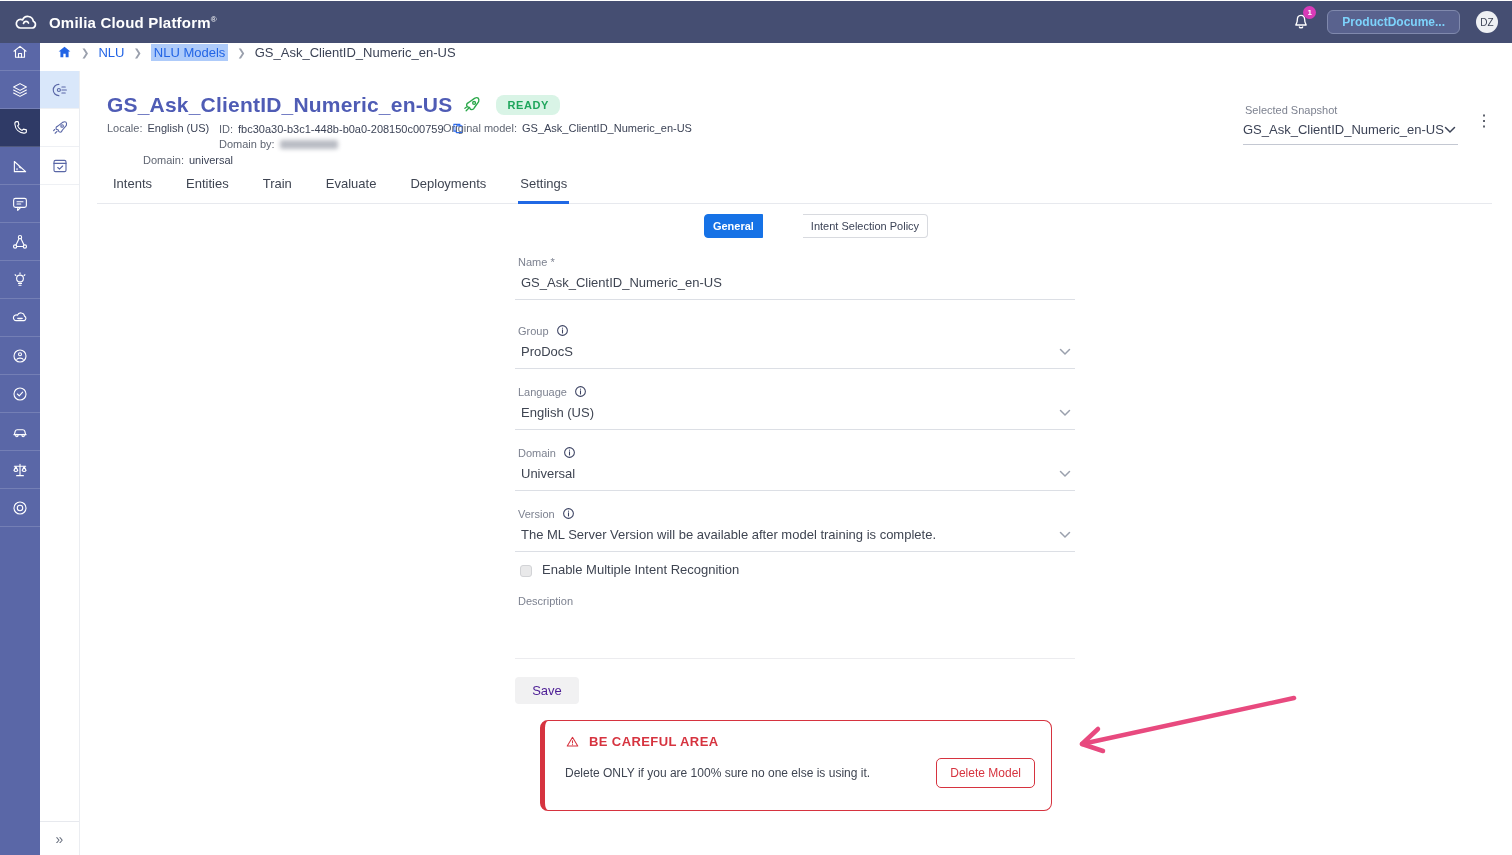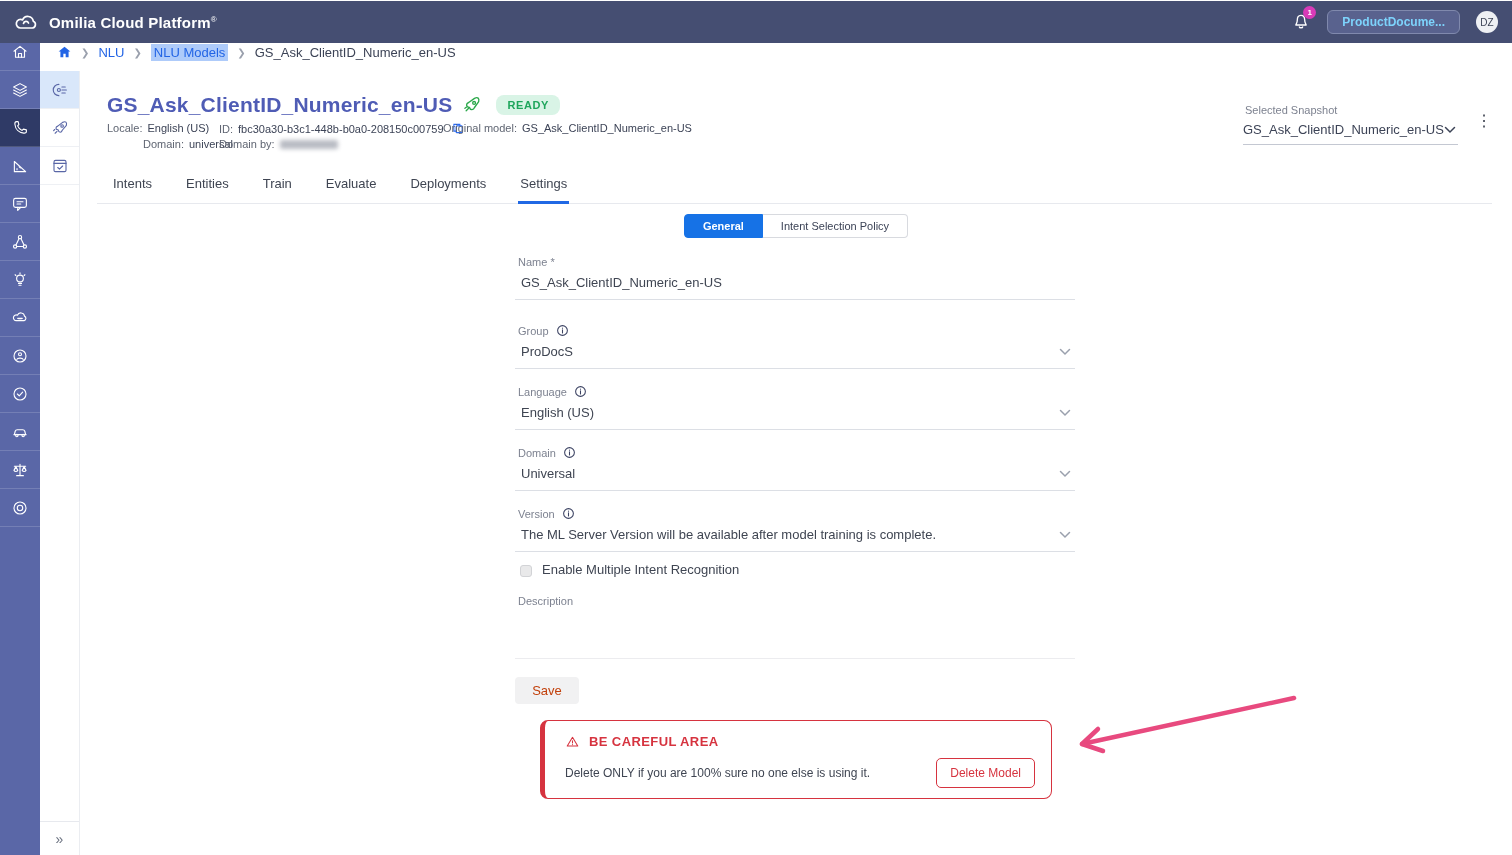--- a/index.html
+++ b/index.html
@@ -73,45 +73,45 @@
 
   
   .tabs { position:absolute; left:97px; top:167px; width:1395px; border-bottom:1px solid #e7e9ee;
     display:flex; gap:30px; padding-left:14px; }
   .tab { font-size:13px; color:#3f4552; padding:9px 2px 10px; border-bottom:3px solid transparent;
     margin-bottom:-1px; cursor:pointer; }
   .tab.active { border-bottom-color:#2068e4; }
 
   
   .segments { position:absolute; left:80px; right:0; top:214px; display:flex; justify-content:center; }
-  .seg { font-size:11px; padding:5px 18px; border:1px solid #d8dadf; background:#fff; color:#3c4356;
-    cursor:pointer; font-family:inherit; }
+  .seg { font-size:11px; padding:5px 8px; border:1px solid #d8dadf; background:#fff; color:#3c4356;
+    cursor:pointer; font-family:inherit;margin-left:40px; }
   .seg:first-child { border-radius:4px 0 0 4px; }
   .seg:last-child { border-radius:0 4px 4px 0; border-left:none; }
   .seg.active { background:#1672e6; border-color:#1672e6; color:#fff; font-weight:600; }
 
   
   .form { position:absolute; left:515px; top:252px; width:560px; height:470px; }
   .field { position:absolute; left:0; right:0; }
   .field-label { font-size:11px; color:#7d8290; display:flex; align-items:center; gap:7px; padding-left:3px; }
   .field-value { font-size:13px; color:#3f4552; margin-top:7px; padding:0 4px 9px 6px; display:flex;
     justify-content:space-between; align-items:center; border-bottom:1px solid #dcdfe5; cursor:pointer; min-height:22px; }
   .chev { color:#9aa0ad; display:flex; }
   .checkbox-row { position:absolute; top:310px; left:0; display:flex; align-items:flex-end; gap:10px; padding-left:5px; }
   .checkbox { width:12px; height:12px; border-radius:3px; background:#e9e9ea; border:1px solid #d2d3d6; cursor:pointer; }
   .checkbox-label { font-size:13px; color:#3f4552; }
   .description { position:absolute; top:343px; left:0; right:0; }
   .description-label { font-size:11px; color:#7d8290; padding-left:3px; }
   .description-area { height:52px; border-bottom:1px solid #ececef; font-size:13px; color:#3f4552;
     padding:6px; cursor:text; }
   .save-btn { position:absolute; top:425px; left:0; width:64px; height:27px; background:#f1f1f2;
-    color:#c2410c; font-size:13px; border:none; border-radius:4px; cursor:default; font-family:inherit; }
-
-  
-  .danger { position:absolute; left:540px; top:720px; width:512px; height:79px; background:#fff;
+    color:#4c1d95; font-size:13px; border:none; border-radius:4px; cursor:default; font-family:inherit; }
+
+  
+  .danger { position:absolute; left:540px; top:720px; width:512px; height:91px; background:#fff;
     border:1.5px solid #d6333f; border-left-width:5px; border-radius:8px; padding:13px 16px 12px 20px; }
   .danger-title { display:flex; align-items:center; gap:9px; color:#d6333f; font-weight:700;
     font-size:13px; letter-spacing:.4px; }
   .danger-body { margin-top:9px; display:flex; justify-content:space-between; align-items:center; }
   .danger-text { font-size:12px; color:#3f4552; line-height:1.4; }
   .delete-btn { border:1px solid #d6333f; color:#d6333f; background:#fff; font-size:12px; font-weight:500;
     padding:7px 13px; border-radius:5px; cursor:pointer; font-family:inherit; white-space:nowrap; }
 
   .annot-arrow { position:absolute; left:1066px; top:688px; pointer-events:none; }
 </style>
@@ -329,21 +329,21 @@
     <svg width="12" height="13" viewBox="0 0 16 16" fill="none" stroke="#2b6cf5" stroke-width="1.4">
       <rect x="5.5" y="4.5" width="8" height="9" rx="1"></rect>
       <path d="M10.5 4.5 V2.5 H2.5 V11.5 H5.5"></path>
     </svg>
   </span>
 </div>
 <div class="meta" style="left:443px; top:122px;">
   <span>Original model:</span>
     <b>GS_Ask_ClientID_Numeric_en-US</b>
 </div>
-<div class="meta" style="left:107px; top:138px;padding-left:36px;">
+<div class="meta" style="left:107px; top:154px;padding-left:36px;">
   <span>Domain:</span>
     <b>universal</b>
 </div>
 <div class="meta" style="left:219px; top:138px;">
   <span>Domain by:</span>
     <span class="blur-chip"></span>
 </div>
 
 <div class="snapshot">
   <div class="snapshot-label">Selected Snapshot</div>

